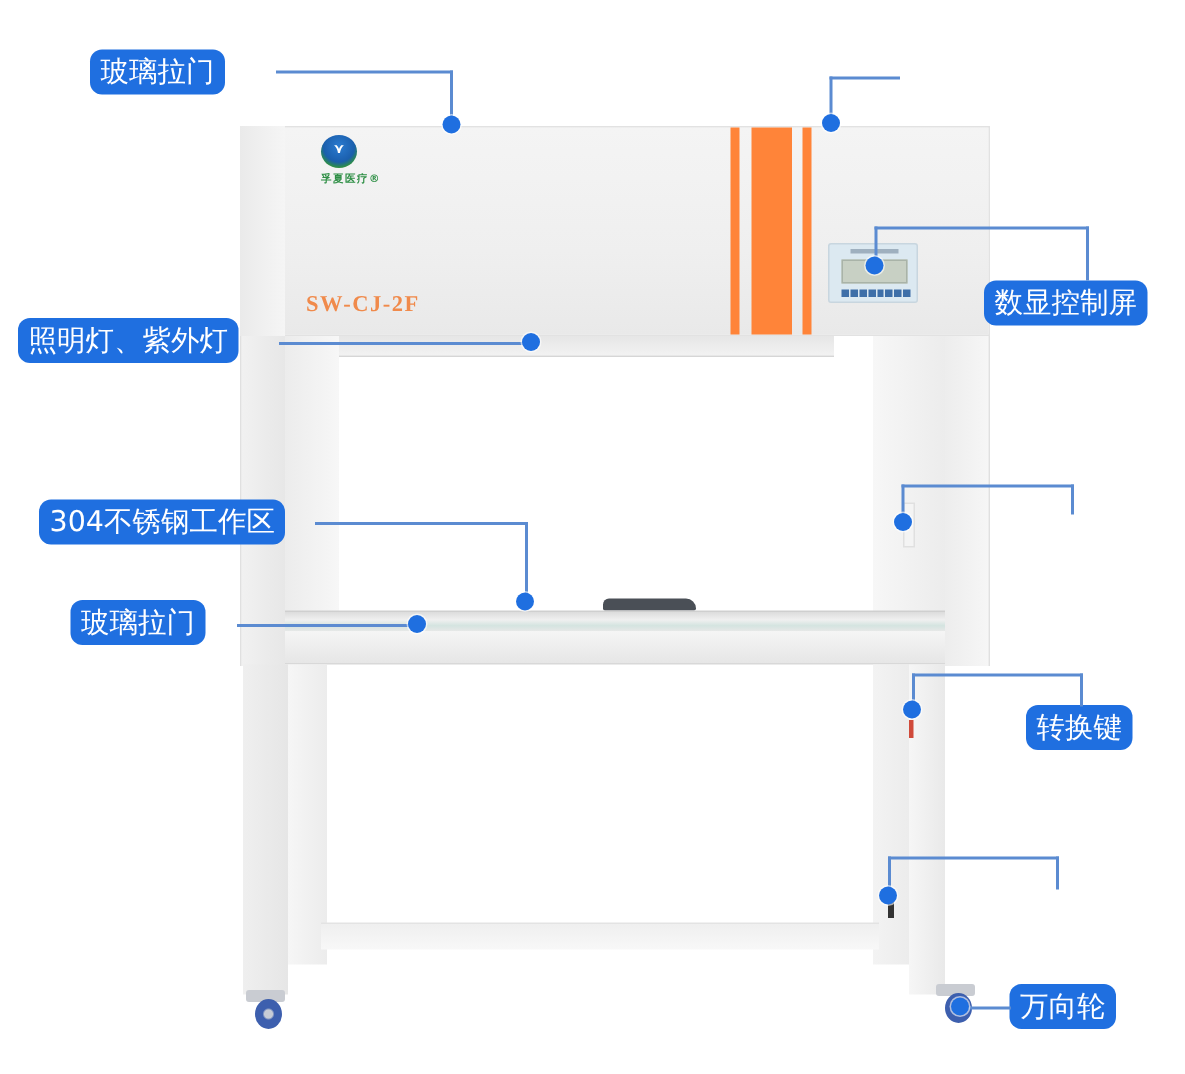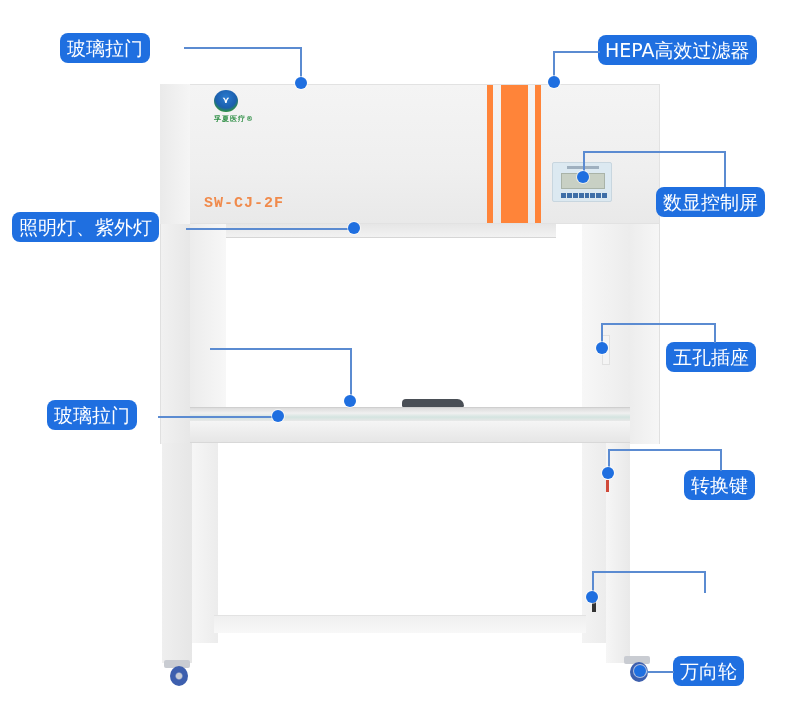--- a/index.html
+++ b/index.html
@@ -10,21 +10,21 @@
 
     
     .abs { position: absolute; }
     .top-box {
       left: 160px; top: 84px; width: 500px; height: 140px;
       background: linear-gradient(180deg, #f4f4f4 0%, #efefef 60%, #e9e9e9 100%);
       border: 1px solid #e2e2e2;
     }
     .top-box-edge { left: 160px; top: 84px; width: 30px; height: 140px; background: linear-gradient(90deg,#eaeaea,#f5f5f5); }
     .stripe { background: #ff8439; top: 85px; height: 138px; }
-    .model-label { left: 204px; top: 195px; color: #f08a4b; font-size: 15px; font-weight: bold; letter-spacing: 1px; font-family: Liberation Mono, monospace; }
+    .model-label { left: 204px; top: 195px; color: #f08a4b; font-size: 15px; font-weight: bold; letter-spacing: 1px; font-family: Liberation Serif, serif; }
 
     .logo { left: 202px; top: 88px; width: 50px; height: 36px; }
     .logo-circle { position: absolute; left: 12px; top: 2px; width: 24px; height: 22px; border-radius: 50%;
       background: radial-gradient(circle at 50% 35%, #2a7bd0 0%, #1b5fad 55%, #2e8f45 75%, #3a9a4a 100%); }
     .logo-wing { position: absolute; left: 14px; top: 8px; width: 20px; height: 8px; color: #fff; font-size: 9px; line-height: 8px; text-align: center; font-weight: bold; }
     .logo-text { position: absolute; left: 0; top: 26px; width: 52px; font-size: 7px; color: #2e8f45; text-align: right; font-weight: bold; letter-spacing: 1px; }
 
     .lcd-panel { left: 552px; top: 162px; width: 60px; height: 40px; background: #dce9f1; border: 1px solid #c8d6df; border-radius: 2px; }
     .lcd-screen { position: absolute; left: 8px; top: 10px; width: 44px; height: 16px; background: #c8d0c4; border: 1px solid #a9b3a8; }
     .lcd-btns { position: absolute; left: 8px; top: 30px; width: 46px; height: 5px; display: flex; gap: 1px; }
@@ -125,40 +125,39 @@
   <div class="abs wheel wheel-right">
       <div class="bracket"></div>
       <div class="tire"></div>
     </div>
 
   <div class="callout" style="left:60px;top:33px;">玻璃拉门</div>
   <div class="leader" style="left:184px;top:47px;width:118px;height:2px;"></div>
   <div class="leader" style="left:300px;top:47px;width:2px;height:36px;"></div>
   <div class="dot" style="left:295px;top:77px;"></div>
 
-  <div class="callout" style="left:598px;top:35px;">HEPA高效过滤器</div>
   <div class="leader" style="left:553px;top:51px;width:47px;height:2px;"></div>
   <div class="leader" style="left:553px;top:51px;width:2px;height:30px;"></div>
   <div class="dot" style="left:548px;top:76px;"></div>
 
   <div class="callout" style="left:656px;top:187px;">数显控制屏</div>
   <div class="leader" style="left:583px;top:151px;width:143px;height:2px;"></div>
   <div class="leader" style="left:724px;top:151px;width:2px;height:36px;"></div>
   <div class="leader" style="left:583px;top:151px;width:2px;height:22px;"></div>
   <div class="dot" style="left:577px;top:171px;"></div>
 
   <div class="callout" style="left:12px;top:212px;">照明灯、紫外灯</div>
   <div class="leader" style="left:186px;top:228px;width:168px;height:2px;"></div>
   <div class="dot" style="left:348px;top:222px;"></div>
 
+  <div class="callout" style="left:26px;top:333px;">304不锈钢工作区</div>
   <div class="leader" style="left:210px;top:348px;width:142px;height:2px;"></div>
   <div class="leader" style="left:350px;top:348px;width:2px;height:52px;"></div>
   <div class="dot" style="left:344px;top:395px;"></div>
 
-  <div class="callout" style="left:666px;top:342px;">五孔插座</div>
   <div class="leader" style="left:601px;top:323px;width:115px;height:2px;"></div>
   <div class="leader" style="left:714px;top:323px;width:2px;height:20px;"></div>
   <div class="leader" style="left:601px;top:323px;width:2px;height:22px;"></div>
   <div class="dot" style="left:596px;top:342px;"></div>
 
   <div class="callout" style="left:47px;top:400px;">玻璃拉门</div>
   <div class="leader" style="left:158px;top:416px;width:120px;height:2px;"></div>
   <div class="dot" style="left:272px;top:410px;"></div>
 
   <div class="callout" style="left:684px;top:470px;">转换键</div>

